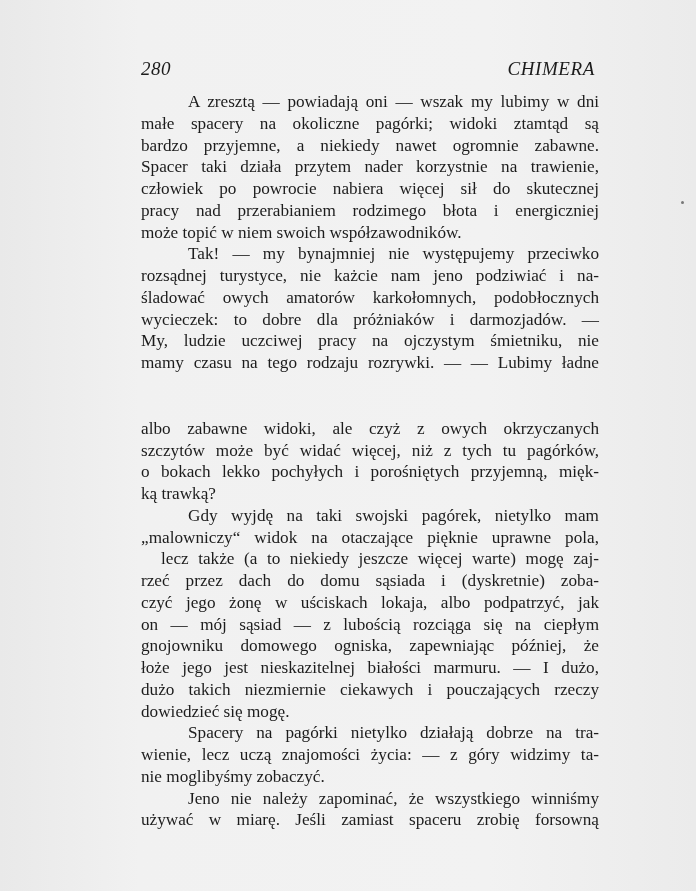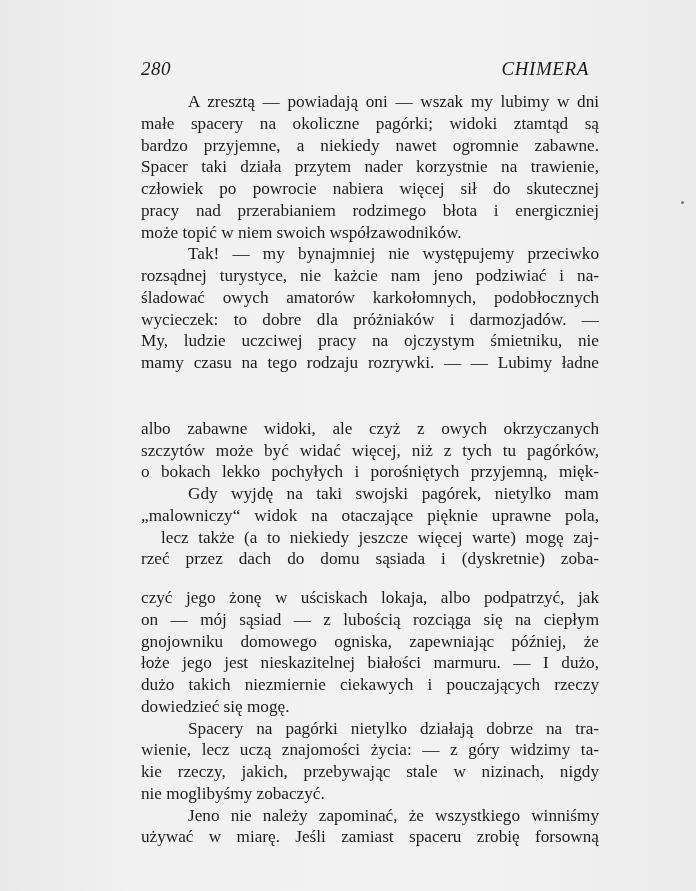--- a/index.html
+++ b/index.html
@@ -32,21 +32,21 @@
     line-height: 24px;
   }
   .page-number {
     position: absolute;
     left: 0;
     top: 0;
     letter-spacing: 0.5px;
   }
   .journal-title {
     position: absolute;
-    right: 10px;
+    right: 4px;
     top: 0;
     letter-spacing: 0.6px;
   }
   .body-text {
     position: absolute;
     top: 91px;
     left: 141px;
     width: 458px;
   }
   .line {
@@ -92,39 +92,39 @@
     <div>
       <span class="line indent" style="white-space: nowrap;">Tak! — my bynajmniej nie występujemy przeciwko</span>
       <span class="line" style="white-space: nowrap;">rozsądnej turystyce, nie każcie nam jeno podziwiać i na-</span>
       <span class="line" style="white-space: nowrap;">śladować owych amatorów karkołomnych, podobłocznych</span>
       <span class="line" style="white-space: nowrap;">wycieczek: to dobre dla próżniaków i darmozjadów. —</span>
       <span class="line" style="white-space: nowrap;">My, ludzie uczciwej pracy na ojczystym śmietniku, nie</span>
       <span class="line" style="white-space: nowrap;">mamy czasu na tego rodzaju rozrywki. — — Lubimy ładne</span>
       <span class="line" style="white-space: nowrap; margin-top: 44px;">albo zabawne widoki, ale czyż z owych okrzyczanych</span>
       <span class="line" style="white-space: nowrap;">szczytów może być widać więcej, niż z tych tu pagórków,</span>
       <span class="line" style="white-space: nowrap;">o bokach lekko pochyłych i porośniętych przyjemną, mięk-</span>
+      <span class="line last">ką trawką?</span>
     </div>
 
     <div>
       <span class="line indent" style="white-space: nowrap;">Gdy wyjdę na taki swojski pagórek, nietylko mam</span>
       <span class="line" style="white-space: nowrap;">„malowniczy“ widok na otaczające pięknie uprawne pola,</span>
       <span class="line" style="white-space: nowrap; margin-left: 20px;">lecz także (a to niekiedy jeszcze więcej warte) mogę zaj-</span>
       <span class="line" style="white-space: nowrap;">rzeć przez dach do domu sąsiada i (dyskretnie) zoba-</span>
-      <span class="line" style="white-space: nowrap; margin-top: 17px;">czyć jego żonę w uściskach lokaja, albo podpatrzyć, jak</span>
+      <span class="line" style="white-space: nowrap;">czyć jego żonę w uściskach lokaja, albo podpatrzyć, jak</span>
       <span class="line" style="white-space: nowrap;">on — mój sąsiad — z lubością rozciąga się na ciepłym</span>
       <span class="line" style="white-space: nowrap;">gnojowniku domowego ogniska, zapewniając później, że</span>
       <span class="line" style="white-space: nowrap;">łoże jego jest nieskazitelnej białości marmuru. — I dużo,</span>
       <span class="line" style="white-space: nowrap;">dużo takich niezmiernie ciekawych i pouczających rzeczy</span>
       <span class="line last">dowiedzieć się mogę.</span>
     </div>
 
     <div>
       <span class="line indent" style="white-space: nowrap;">Spacery na pagórki nietylko działają dobrze na tra-</span>
       <span class="line" style="white-space: nowrap;">wienie, lecz uczą znajomości życia: — z góry widzimy ta-</span>
-      <span class="line" style="white-space: nowrap;">kie rzeczy, jakich, przebywając stale w nizinach, nigdy</span>
       <span class="line last">nie moglibyśmy zobaczyć.</span>
     </div>
 
     <div>
       <span class="line indent" style="white-space: nowrap;">Jeno nie należy zapominać, że wszystkiego winniśmy</span>
       <span class="line" style="white-space: nowrap;">używać w miarę. Jeśli zamiast spaceru zrobię forsowną</span>
     </div>
   </div>
 
   <span class="speck" style="left:681px; top:201px;"></span>

